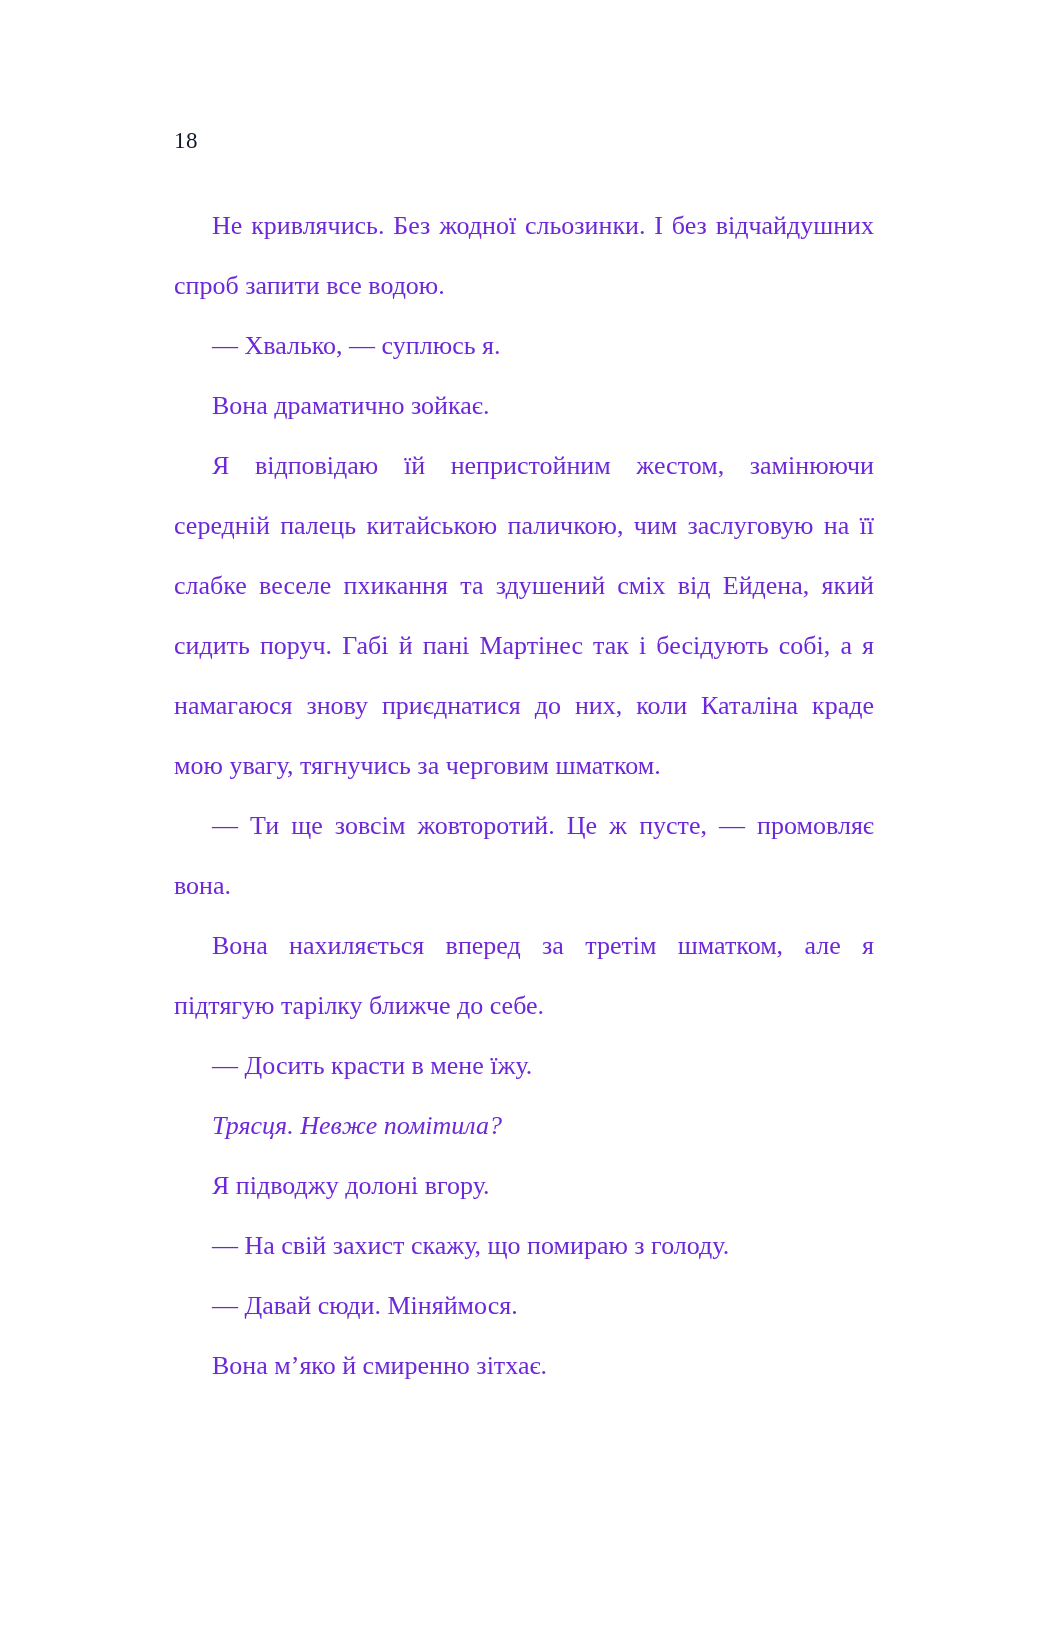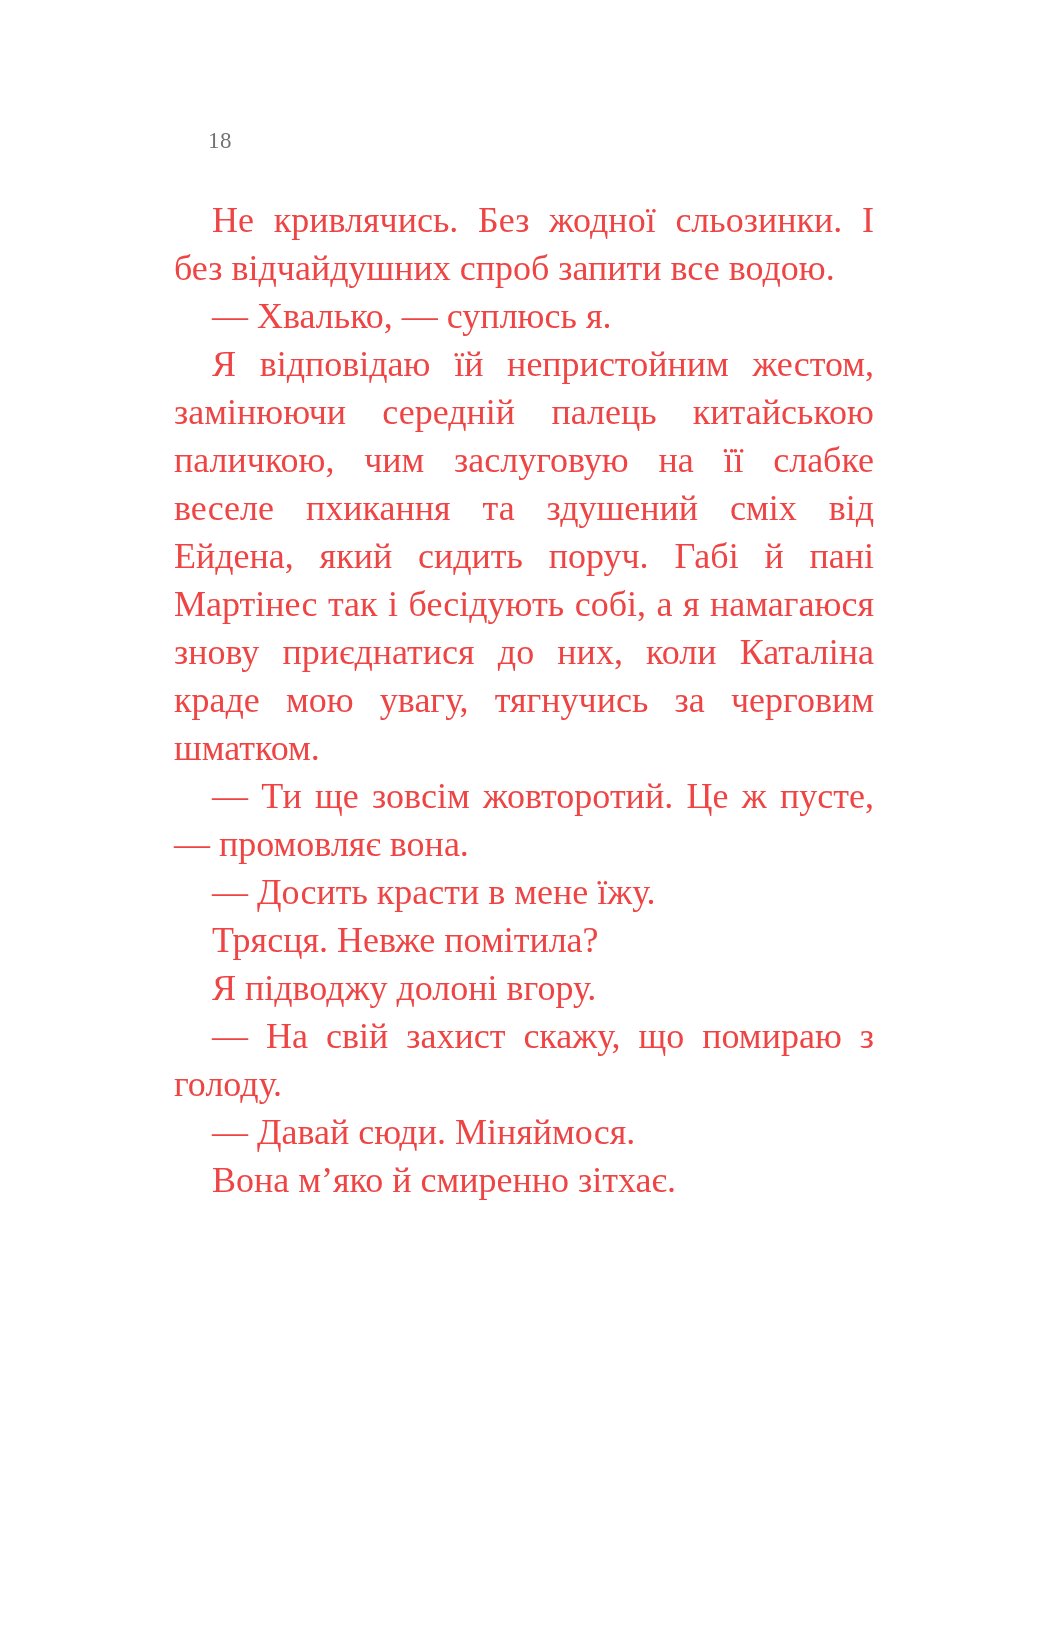--- a/index.html
+++ b/index.html
@@ -22,57 +22,59 @@
     width: 1040px;
     height: 1630px;
     background: #ffffff;
   }
   .folio {
     position: absolute;
     left: 174px;
     top: 128px;
     font-size: 23px;
     letter-spacing: 0.5px;
-    color: #737373;
-    margin-left: 34px;
+    color: #0f172a;
   }
   .body-text {
     position: absolute;
     left: 174px;
     top: 196px;
     width: 700px;
-    font-size: 36px;
-    line-height: 48px;
+    font-size: 26px;
+    line-height: 60px;
     text-align: justify;
     text-justify: inter-word;
-    color: #ef4444;
+    color: #6d28d9;
     hyphens: manual;
   }
   .body-text p {
     margin: 0;
     text-indent: 38px;
   }
   .body-text p.italic {
+    font-style: italic;
   }
   .body-text p:last-child {
     
   }
 </style>
 </head>
 <body>
 
 <div class="page">
 
   <div class="folio">18</div>
 
   <div class="body-text">
     <p>Не кривлячись. Без жодної сльозинки. І без відчай­душних спроб запити все водою.</p>
     <p>— Хвалько, — суплюсь я.</p>
+    <p>Вона драматично зойкає.</p>
     <p>Я відповідаю їй непристойним жестом, замінюючи середній палець китайською паличкою, чим заслуго­вую на її слабке веселе пхикання та здушений сміх від Ейдена, який сидить поруч. Габі й пані Мартінес так і бесідують собі, а я намагаюся знову приєднатися до них, коли Каталіна краде мою увагу, тягнучись за чер­говим шматком.</p>
     <p>— Ти ще зовсім жовторотий. Це ж пусте, — промов­ляє вона.</p>
+    <p>Вона нахиляється вперед за третім шматком, але я підтягую тарілку ближче до себе.</p>
     <p>— Досить красти в мене їжу.</p>
     <p class="italic">Трясця. Невже помітила?</p>
     <p>Я підводжу долоні вгору.</p>
     <p>— На свій захист скажу, що помираю з голоду.</p>
     <p>— Давай сюди. Міняймося.</p>
     <p>Вона м’яко й смиренно зітхає.</p>
   </div>
 
 </div>
 

